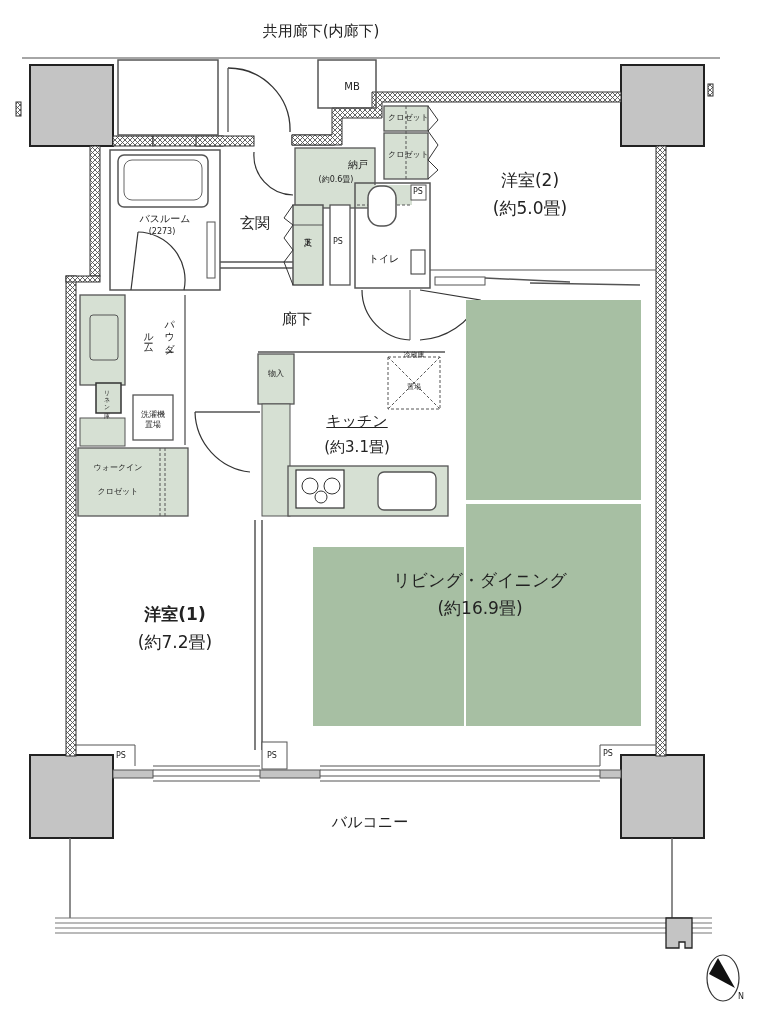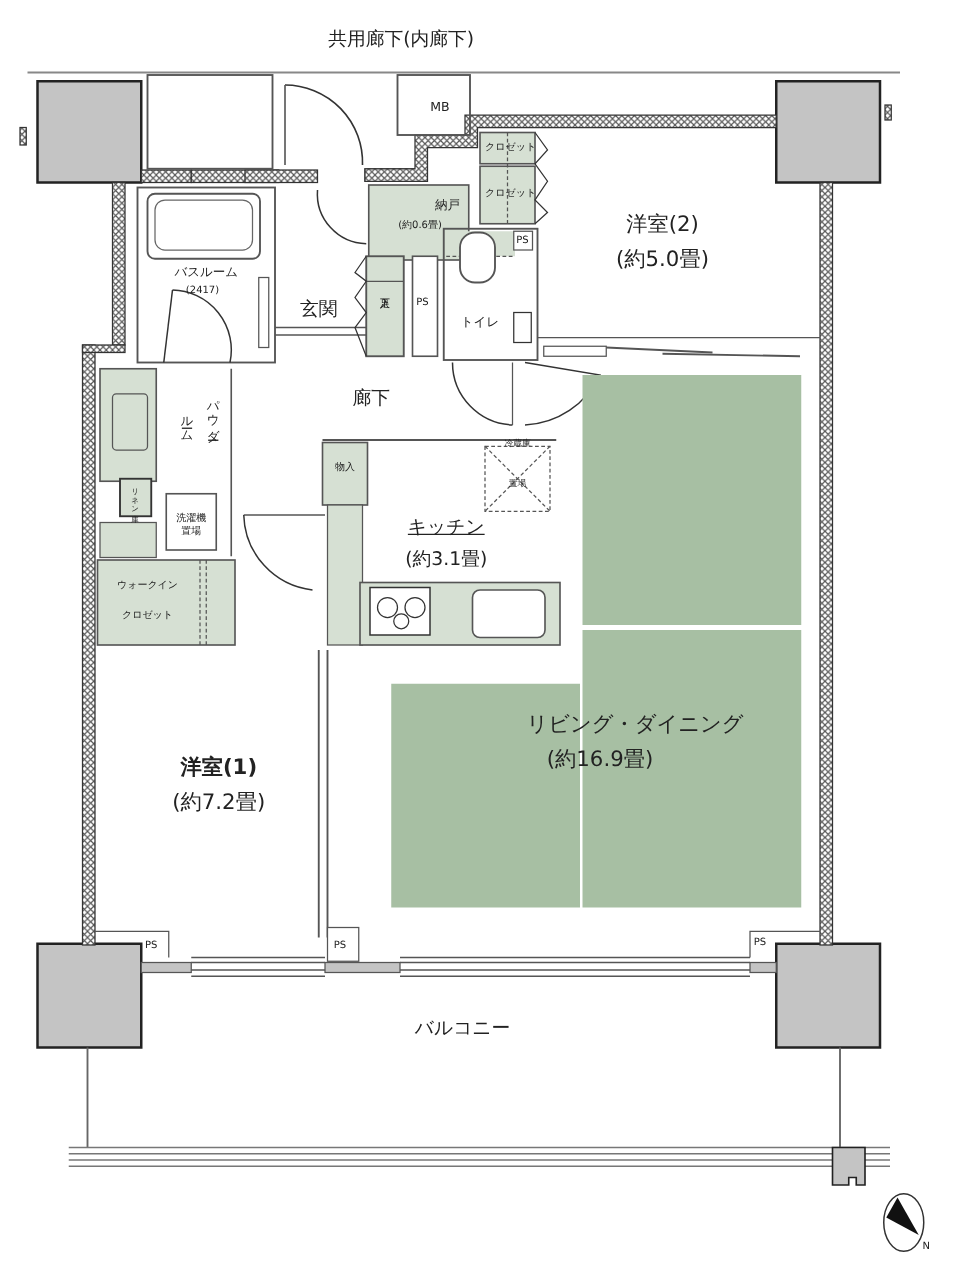--- a/index.html
+++ b/index.html
@@ -160,46 +160,46 @@
 <div class="lbl xs" style="left:388px; top:114px;">クロゼット</div>
 <div class="lbl xs" style="left:388px; top:151px;">クロゼット</div>
 <div class="lbl sm center" style="left:336px; top:160px;margin-left:22px;">納戸</div>
 <div class="lbl xs center" style="left:336px; top:176px;">(約0.6畳)</div>
 <div class="lbl xs" style="left:413px; top:188px;">PS</div>
 
 <div class="lbl big center" style="left:530px; top:172px;">洋室(2)</div>
 <div class="lbl big center" style="left:530px; top:200px;">(約5.0畳)</div>
 
 <div class="lbl sm center" style="left:165px; top:214px;">バスルーム</div>
-<div class="lbl xs center" style="left:162px; top:228px;">(2417)</div>
-
-<div class="lbl mid center" style="left:255px; top:216px;margin-top:24px;">玄関</div>
+<div class="lbl xs center" style="left:162px; top:228px;">(2273)</div>
+
+<div class="lbl mid center" style="left:255px; top:216px;">玄関</div>
 <div class="lbl xs vert" style="left:303px; top:232px;">下足入</div>
 <div class="lbl xs" style="left:333px; top:238px;">PS</div>
 <div class="lbl sm center" style="left:384px; top:254px;">トイレ</div>
 
-<div class="lbl mid center" style="left:297px; top:312px;font-family:Liberation Serif, serif;">廊下</div>
+<div class="lbl mid center" style="left:297px; top:312px;">廊下</div>
 
 <div class="lbl sm vert" style="left:164px; top:313px;">パウダー</div>
 <div class="lbl sm vert" style="left:143px; top:326px;">ルーム</div>
 <div class="lbl xs vert" style="left:104px; top:386px; font-size:6px;">リネン庫</div>
 <div class="lbl xs center" style="left:153px; top:411px;">洗濯機</div>
 <div class="lbl xs center" style="left:153px; top:421px;">置場</div>
 
 <div class="lbl xs center" style="left:276px; top:370px;">物入</div>
 <div class="lbl xs center" style="left:414px; top:352px; font-size:7px;">冷蔵庫</div>
 <div class="lbl xs center" style="left:414px; top:384px; font-size:7px;">置場</div>
 
 <div class="lbl mid center" style="left:357px; top:414px;text-decoration:underline;">キッチン</div>
 <div class="lbl mid center" style="left:357px; top:440px;">(約3.1畳)</div>
 
 <div class="lbl xs center" style="left:118px; top:464px;">ウォークイン</div>
 <div class="lbl xs center" style="left:118px; top:488px;">クロゼット</div>
 
-<div class="lbl big center" style="left:480px; top:572px;margin-left:28px;">リビング・ダイニング</div>
+<div class="lbl big center" style="left:480px; top:572px;">リビング・ダイニング</div>
 <div class="lbl big center" style="left:480px; top:600px;">(約16.9畳)</div>
 
 <div class="lbl big center" style="left:175px; top:606px;font-weight:bold;">洋室(1)</div>
 <div class="lbl big center" style="left:175px; top:634px;">(約7.2畳)</div>
 
 <div class="lbl xs" style="left:116px; top:752px;">PS</div>
 <div class="lbl xs" style="left:267px; top:752px;">PS</div>
 <div class="lbl xs" style="left:603px; top:750px;">PS</div>
 
 <div class="lbl mid center" style="left:370px; top:815px;">バルコニー</div>

